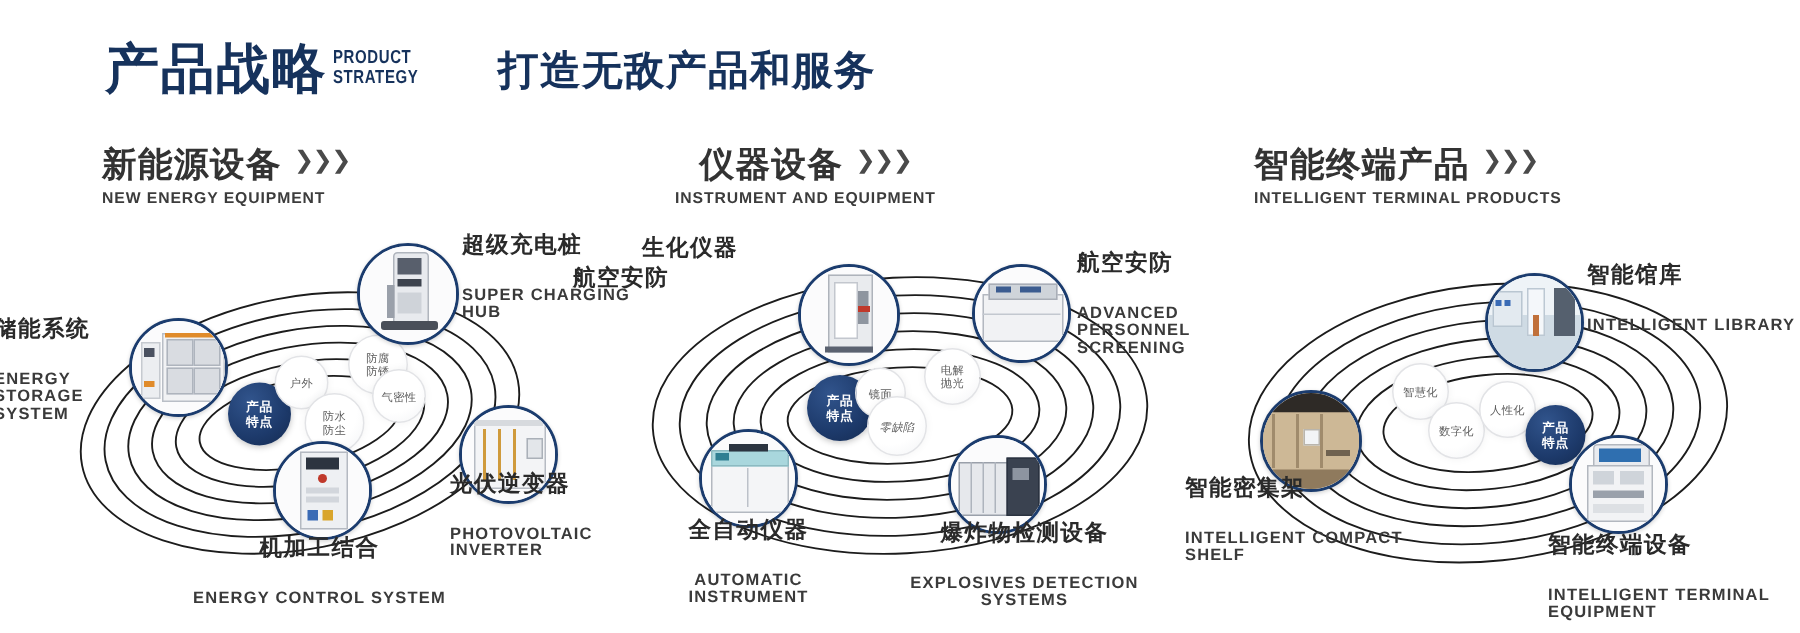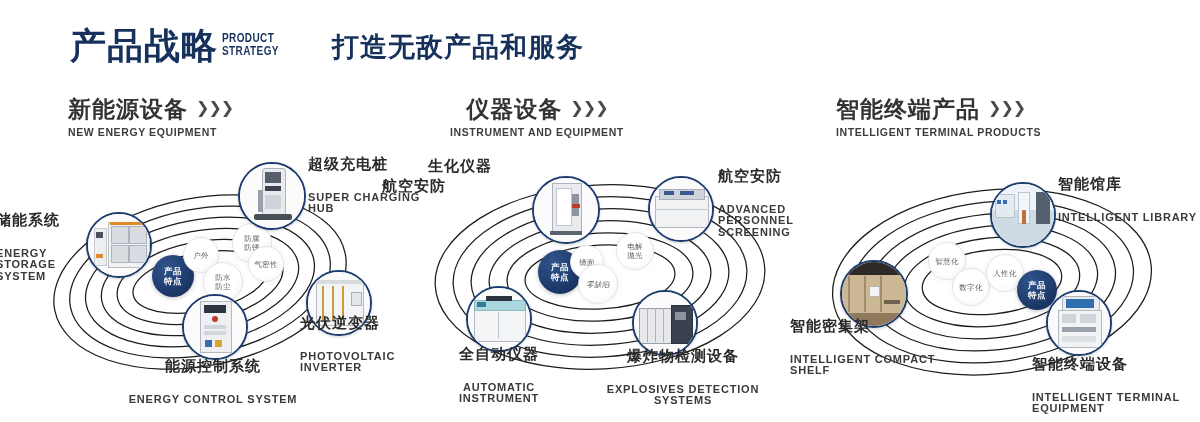--- a/index.html
+++ b/index.html
@@ -203,21 +203,21 @@
         <div class="bx" style="left:16px;top:5px;width:30px;height:50px;background:#eef0f3;border:1px solid #b4b9c1;"></div>
         <div class="bx" style="left:20px;top:9px;width:22px;height:8px;background:#2c3440;"></div>
         <div class="bx" style="left:28px;top:20px;width:6px;height:6px;border-radius:50%;background:#c0392b;"></div>
         <div class="bx" style="left:20px;top:29px;width:22px;height:4px;background:#d2d6dc;"></div>
         <div class="bx" style="left:20px;top:35px;width:22px;height:4px;background:#d2d6dc;"></div>
         <div class="bx" style="left:21px;top:44px;width:7px;height:7px;background:#3a6bb5;"></div>
         <div class="bx" style="left:31px;top:44px;width:7px;height:7px;background:#d9a52c;"></div>
       </div>
     </div>
     <div class="nlabel center" style="left:118px;top:208px;width:190px;">
-      <div class="cn">能源控制系统</div>
+      <div class="cn">机加工结合</div>
       <div class="en" style="white-space:pre-line">ENERGY CONTROL SYSTEM</div>
     </div>
   </div>
 
   <div class="group" id="grp2">
     <svg class="orbits" viewBox="0 0 400 270">
       <g fill="none" stroke="#1c1c1c" stroke-width="1.25">
         <ellipse cx="200" cy="127" rx="165" ry="92" transform="rotate(-3 200 127)"></ellipse>
         <ellipse cx="200" cy="127" rx="147" ry="80" transform="rotate(-3 200 127)"></ellipse>
         <ellipse cx="200" cy="127" rx="129" ry="68" transform="rotate(-3 200 127)"></ellipse>

